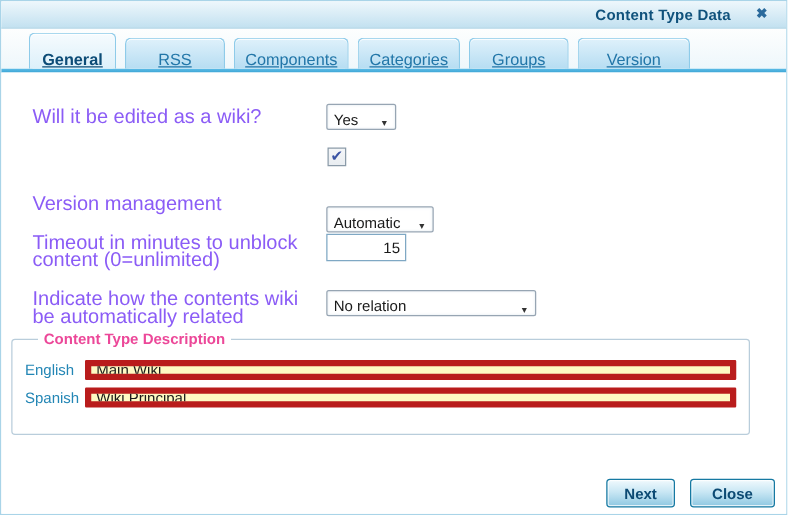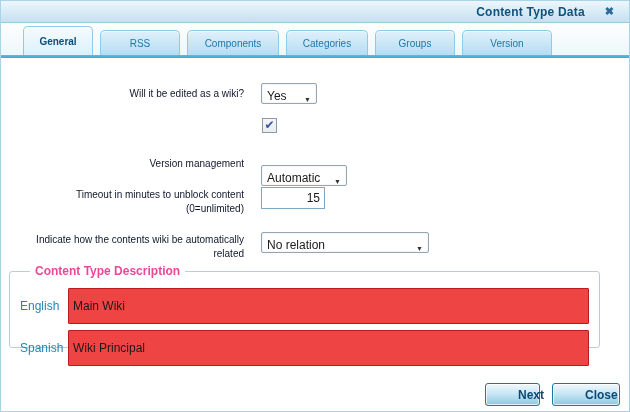--- a/index.html
+++ b/index.html
@@ -25,42 +25,43 @@
     cursor:pointer; padding:2px 3px;
   }
 
   
   .tabbar {
     height:32px; display:flex; align-items:flex-end; gap:7px;
     padding-left:22px;
     background:linear-gradient(#fdfefe, #eef7fb);
   }
   .tab {
-    height:25px; display:flex; align-items:center; justify-content:center;
+    height:25px; display:flex; align-items:flex-end; justify-content:center;
     border:1px solid #8ecbe9; border-bottom:none;
     border-radius:5px 5px 0 0;
     background:linear-gradient(#dff1fb, #b6ddf2);
-    color:#2276a8; font-size:10px;
+    color:#2276a8; font-size:13px;
     box-shadow:inset 0 1px 0 rgba(255,255,255,.8);
     cursor:pointer;
+    text-decoration:underline;
   }
   .tab.active {
     height:29px;
     background:linear-gradient(#f6fbfe, #dcf0fa);
     color:#0d4c77; font-weight:bold;
   }
   .t-general{width:70px}.t-rss{width:80px}.t-components{width:92px}
   .t-categories{width:82px}.t-groups{width:80px}.t-workflow{width:90px}
   .tab-rule { height:3px; background:linear-gradient(#5cbce6,#3da5d6); }
 
   
   .content { position:relative; height:354px; background:#fff; }
   .flabel {
     position:absolute; left:25px; width:218px;
-    color:#0f172a; font-size:10px; line-height:14px;text-align:right;
+    color:#8b5cf6; font-size:16px; line-height:14px;
   }
   .selectbox {
     position:absolute; height:21px;
     border:1px solid #97a5b3; border-radius:2px; background:#fff;
     display:flex; align-items:flex-end; justify-content:space-between;
     padding:0 5px; font-size:12px; color:#1a1a1a; cursor:pointer;
     box-shadow:inset 0 0 2px rgba(150,180,200,.35);
   }
   .arrow { font-size:7px; color:#333; margin-left:6px; }
   .checkbox {
@@ -81,34 +82,34 @@
     position:absolute; left:8px; top:206px; width:591px; height:84px;
     border:1px solid #b9cddb; border-radius:3px; padding:4px 10px 0 10px;
   }
   .desc-fieldset legend {
     color:#ec4899; font-weight:bold; font-size:12px;
     margin-left:10px; padding:0 5px;
   }
   .desc-row { display:flex; align-items:center; margin-top:6px; }
   .desc-label { width:48px; color:#2386b5; font-size:12px; flex:0 0 48px; }
   .desc-input {
-    flex:1; height:36px; border:1px solid #b91c1c; border-radius:1px;
+    flex:1; height:16px; border:5px solid #b91c1c; border-radius:1px;
     font-family:"Liberation Sans", sans-serif; font-size:12px; color:#1a1a1a;
-    padding:0 4px; background:#ef4444;
+    padding:0 4px; background:#fef9c3;
   }
 
   
   .btn {
     position:absolute; top:325px; height:23px;
     border:1px solid #1679a2; border-radius:3px;
     background:linear-gradient(#f0f9fd 0%, #c9e7f4 45%, #8fc8e2 100%);
     box-shadow:inset 0 0 0 1px rgba(255,255,255,.75);
     color:#0c4a73; font-weight:bold; font-size:12px;
     font-family:"Liberation Sans", sans-serif;
-    display:flex; align-items:center; justify-content:flex-start; cursor:pointer;padding-left:32px;
+    display:flex; align-items:center; justify-content:center; cursor:pointer;
   }
   .btn-next { left:484px; width:55px; }
   .btn-close { left:551px; width:68px; }
 </style>
 </head>
 <body>
 
 <div class="dialog">
 
   <div class="titlebar">

